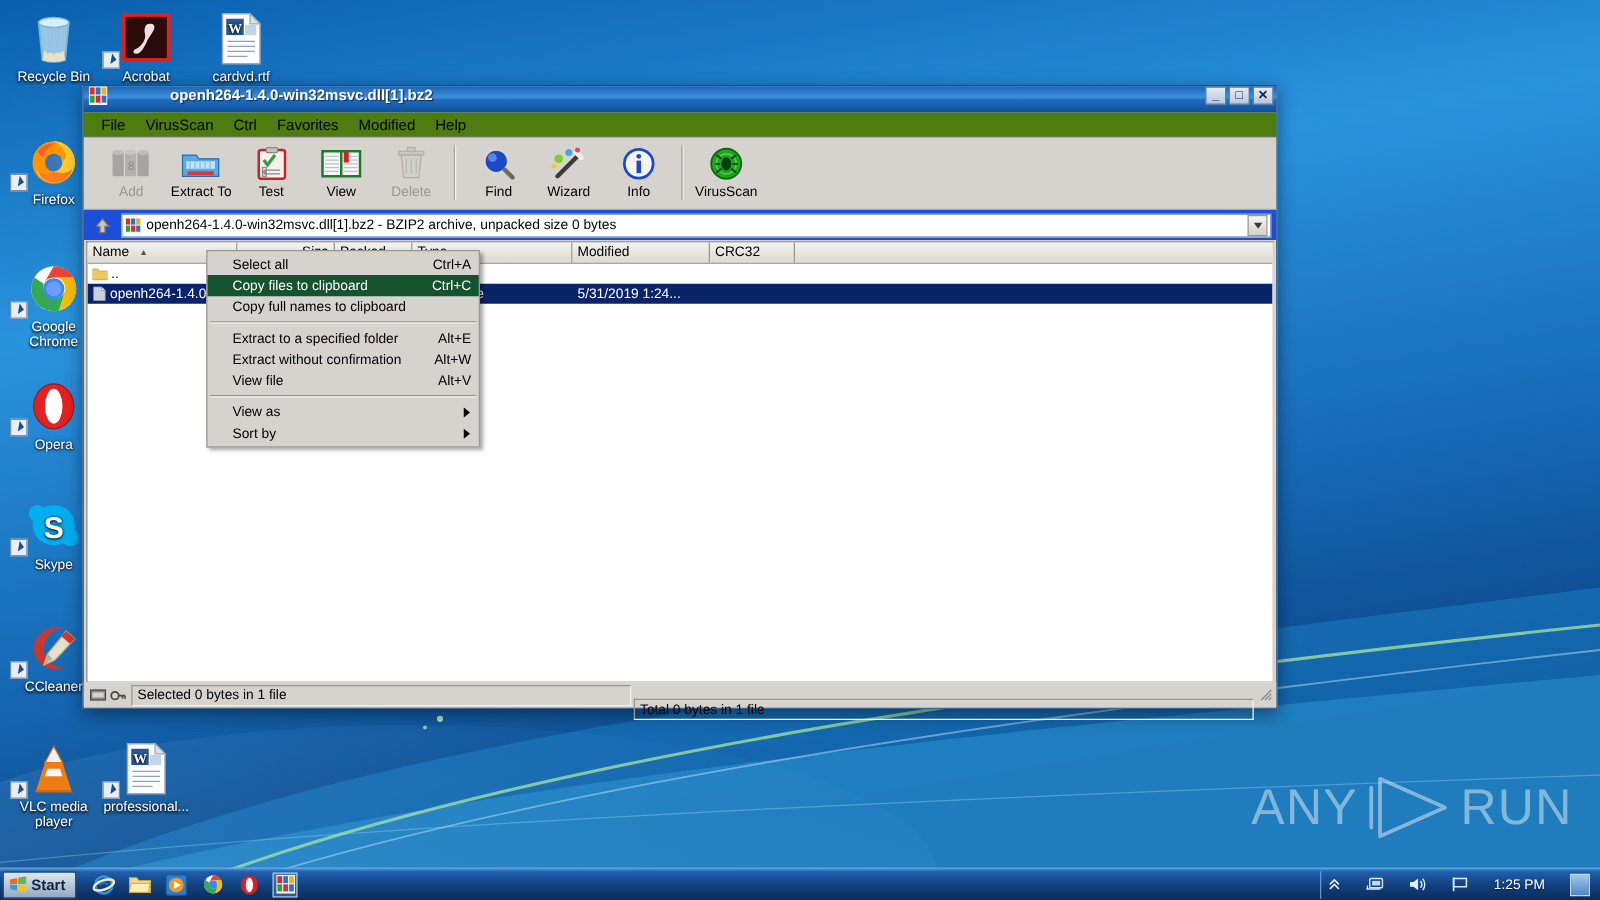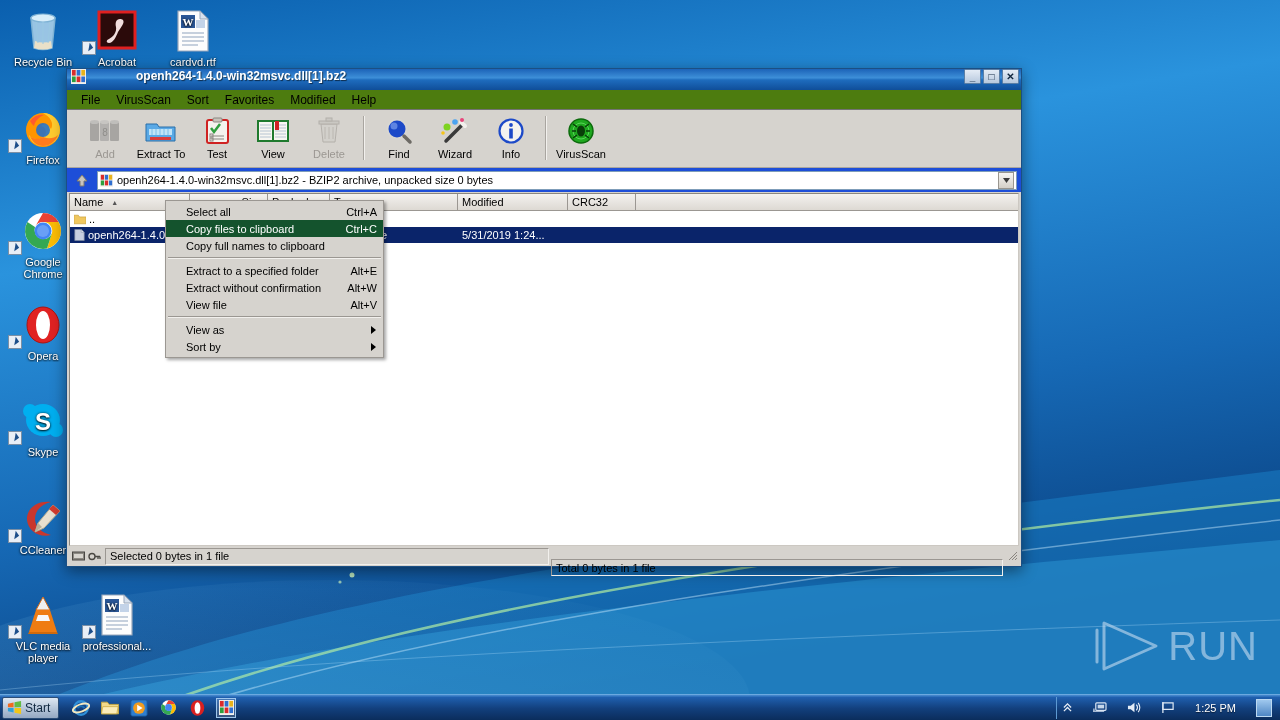--- a/index.html
+++ b/index.html
@@ -133,21 +133,21 @@
   .statusbar {
     flex: none; height: 20px; display: flex; align-items: center;
     background: #d6d3ce; font-size: 11px; color: #000; padding: 0 2px; gap: 2px; text-align: center;
   }
   .sb-icons { width: 34px; display: flex; align-items: center; justify-content: center; gap: 3px; }
   .sb-panel {
     height: 17px; border: 1px solid #9b9792; border-right-color: #f2f0ed; border-bottom-color: #f2f0ed;
     display: flex; align-items: center; padding: 0 4px;
   }
   .sb-left { flex: 1; }
-  .sb-right { width: 452px; margin-top: 23px; }
+  .sb-right { width: 496px; margin-top: 23px; }
   .sb-grip { width: 14px; height: 14px; }
 
   
   .ctxmenu {
     position: absolute; left: 167px; top: 249px; width: 219px;
     background: #d6d3ce; border: 1px solid #9b9792;
     box-shadow: 2px 2px 3px rgba(0,0,0,.35);
     padding: 2px 0; font-size: 11px; color: #000; z-index: 50;
   }
   .ctx-item {
@@ -167,21 +167,21 @@
     background: linear-gradient(to bottom,#3f82c9 0%,#1f5fae 8%,#11407e 52%,#0d3straight 100%);
     background: linear-gradient(to bottom,#4a8ed2 0%,#1f5fae 10%,#123f7c 55%,#0b2d5c 100%);
     border-top: 1px solid #6aa9e0;
     display: flex; align-items: center; padding: 0 2px;
   }
   .start-btn {
     height: 22px; display: flex; align-items: center; gap: 3px;
     padding: 0 8px 0 4px; margin-right: 8px;
     background: linear-gradient(to bottom,#dfe8f3,#b9c8db 48%,#94a8c2);
     border: 1px solid #2b4d77; border-radius: 2px;
-    font-size: 12px; font-weight: normal; color: #10273f;
+    font-size: 12px; font-weight: bold; color: #10273f;
   }
   .qlaunch { display: flex; align-items: center; gap: 9px; margin-left: 4px; }
   .qicon { width: 20px; height: 20px; display: flex; align-items: center; justify-content: center; }
   .qicon.active { border: 1px solid #9fc6ec; background: rgba(255,255,255,.18); }
   .tray {
     margin-left: auto; display: flex; align-items: center; gap: 20px;
     padding: 0 6px; height: 22px;
     border-left: 1px solid #5d9ad3;
     font-size: 11px; color: #fff;
   }
@@ -345,20 +345,21 @@
       <g stroke="#8fa3bd" stroke-width="1">
         <path d="M8 24 H30 M8 28 H30 M8 32 H30 M8 36 H24"></path>
       </g>
     </svg>
     <span class="shortcut-arrow"></span>
   </div>
   <span class="lbl">professional...</span>
 </div>
 
 <div class="watermark">
+  <span>ANY</span>
   <svg width="66" height="52" viewBox="0 0 66 52">
     <path d="M10 3 L62 26 L10 49 Z" fill="none" stroke="rgba(215,230,245,.55)" stroke-width="3" stroke-linejoin="round"></path>
     <path d="M3 10 L3 42" fill="none" stroke="rgba(215,230,245,.55)" stroke-width="3" stroke-linecap="round"></path>
   </svg>
   <span>RUN</span>
 </div>
 
 <div class="winrar">
 
   <div class="titlebar">
@@ -375,21 +376,21 @@
     <div class="tb-btns">
       <div class="tb-btn">_</div>
       <div class="tb-btn">□</div>
       <div class="tb-btn">✕</div>
     </div>
   </div>
 
   <div class="menubar">
     <span>File</span>
     <span>VirusScan</span>
-    <span>Sort</span>
+    <span>Ctrl</span>
     <span>Favorites</span>
     <span>Modified</span>
     <span>Help</span>
   </div>
 
   <div class="toolbar">
     <div class="tbar-item disabled">
       <div class="tbar-ico">
         <svg width="34" height="28" viewBox="0 0 34 28">
           <g opacity="0.45">

